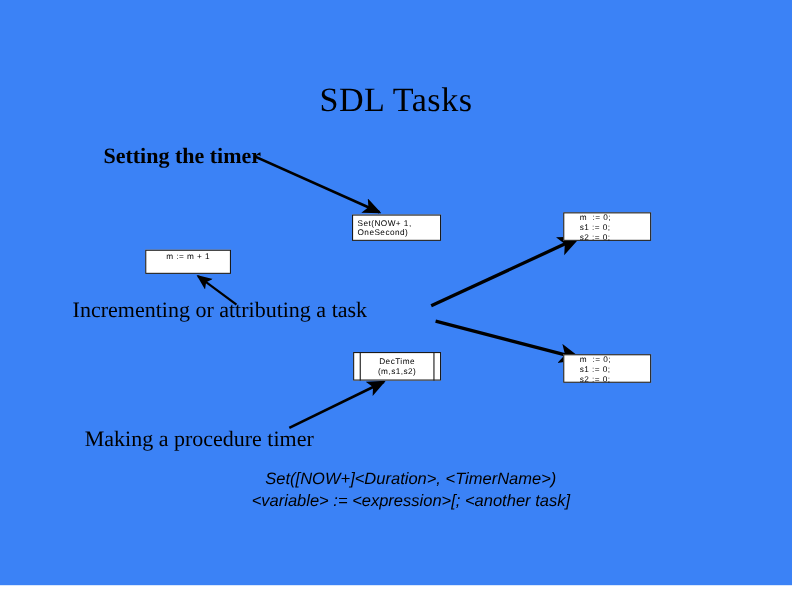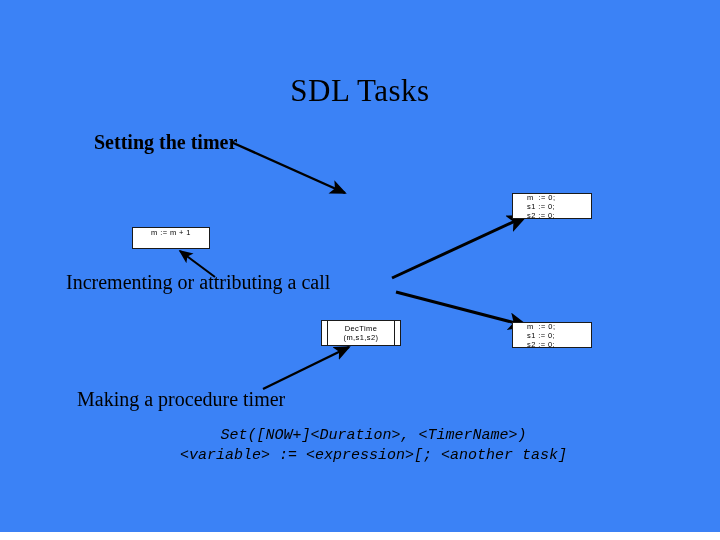--- a/index.html
+++ b/index.html
@@ -143,21 +143,21 @@
 
   
   #syntax-block {
     position: absolute;
     left: 0;
     top: 426px;
     width: 720px;
     text-align: center;
   }
   .syntax-line {
-    font-family: Liberation Mono, monospace;
+    font-family: Liberation Sans, sans-serif;
     font-style: italic;
     font-size: 15px;
     line-height: 20px;
     color: #000000;
     white-space: nowrap;
     padding-left: 27px;
   }
 </style>
 </head>
 <body>
@@ -179,24 +179,28 @@
 
     <line x1="392" y1="278" x2="526" y2="216" stroke="#000000" stroke-width="3.0" marker-end="url(#arrowhead)"></line>
 
     <line x1="396" y1="292" x2="527" y2="326" stroke="#000000" stroke-width="3.0" marker-end="url(#arrowhead)"></line>
 
     <line x1="263" y1="389" x2="349" y2="347" stroke="#000000" stroke-width="2.4" marker-end="url(#arrowhead)"></line>
   </svg>
 
   <div class="slide-label" id="label-timer">Setting the timer</div>
 
-  <div class="slide-label" id="label-increment">Incrementing or attributing a call</div>
+  <div class="slide-label" id="label-increment">Incrementing or attributing a task</div>
 
   <div class="slide-label" id="label-procedure">Making a procedure timer</div>
 
+  <div class="sdl-box" id="box-set-timer">
+    <span class="sdl-line">Set(NOW+ 1,</span>
+    <span class="sdl-line">OneSecond)</span>
+  </div>
 
   <div class="sdl-box" id="box-increment">
     <span class="sdl-line">m := m + 1</span>
   </div>
 
   <div class="sdl-box" id="box-init-top">
     <span class="sdl-line">m  := 0;</span>
     <span class="sdl-line">s1 := 0;</span>
     <span class="sdl-line">s2 := 0;</span>
   </div>

